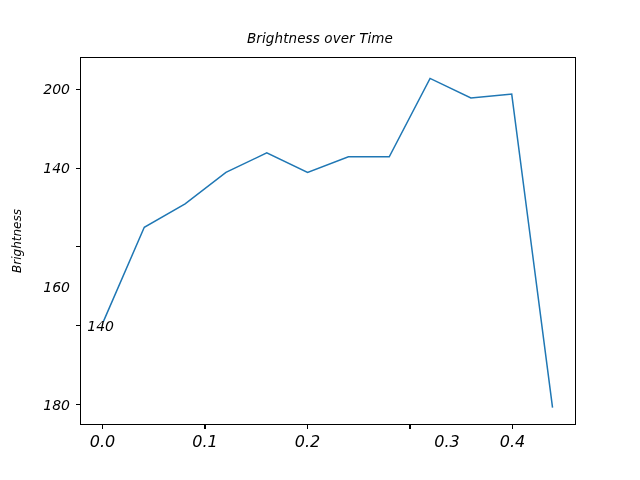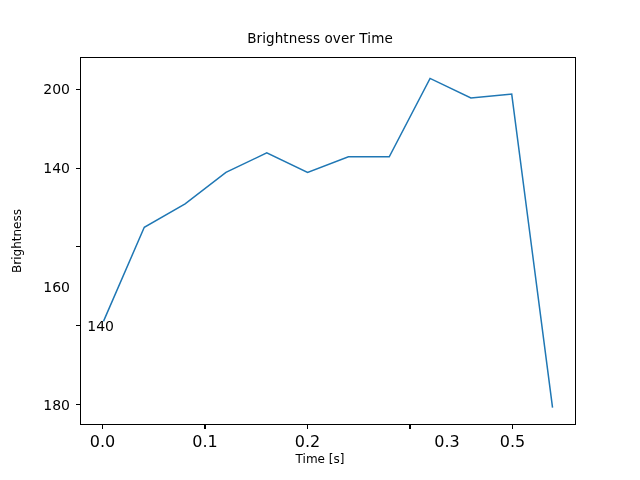--- a/index.html
+++ b/index.html
@@ -11,20 +11,21 @@
     height: 480px;
     background: #ffffff;
     font-family: "DejaVu Sans", sans-serif;
     overflow: hidden;
   }
   #figure {
     position: relative;
     width: 520px;
     height: 480px;
     background: #ffffff;
+    font-style: italic;
   }
   #chart-title {
     position: absolute;
     left: 0;
     top: 30px;
     width: 640px;
     text-align: center;
     font-size: 13.5px;
     color: #000000;
     letter-spacing: 0.1px;
@@ -134,19 +135,18 @@
       <div class="ytick-label" style="width: 70px; left: 0px; top: 325.711px; margin-left: 44px;">140</div>
       <div class="ytick-label" style="width: 70px; left: 0px; top: 246.91px; margin-top: 40px;">160</div>
       <div class="ytick-label" style="width: 70px; left: 0px; top: 168.109px;">140</div>
       <div class="ytick-label" style="width: 70px; left: 0px; top: 89.3084px;">200</div>
     </div>
   <div id="xtick-labels-layer">
       <div class="xtick-label" style="left: 102.545px; top: 432px;">0.0</div>
       <div class="xtick-label" style="left: 205.025px; top: 432px;">0.1</div>
       <div class="xtick-label" style="left: 307.504px; top: 432px;">0.2</div>
       <div class="xtick-label" style="left: 409.983px; top: 432px; margin-left: 37px;">0.3</div>
-      <div class="xtick-label" style="left: 512.463px; top: 432px;">0.5</div>
+      <div class="xtick-label" style="left: 512.463px; top: 432px;">0.4</div>
     </div>
 
   <div id="ylabel">Brightness</div>
-  <div id="xlabel">Time [s]</div>
 
 </div>
 
 </body></html>

